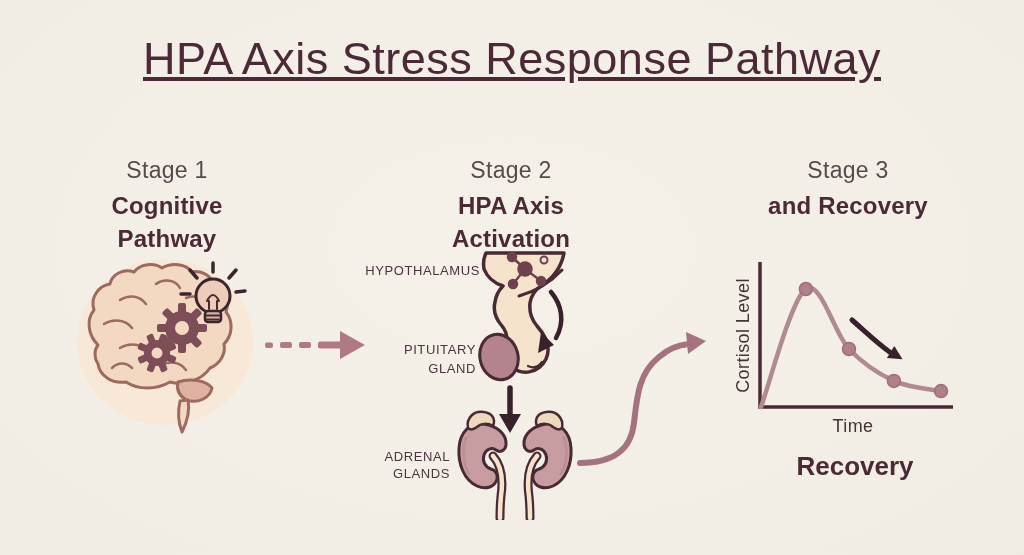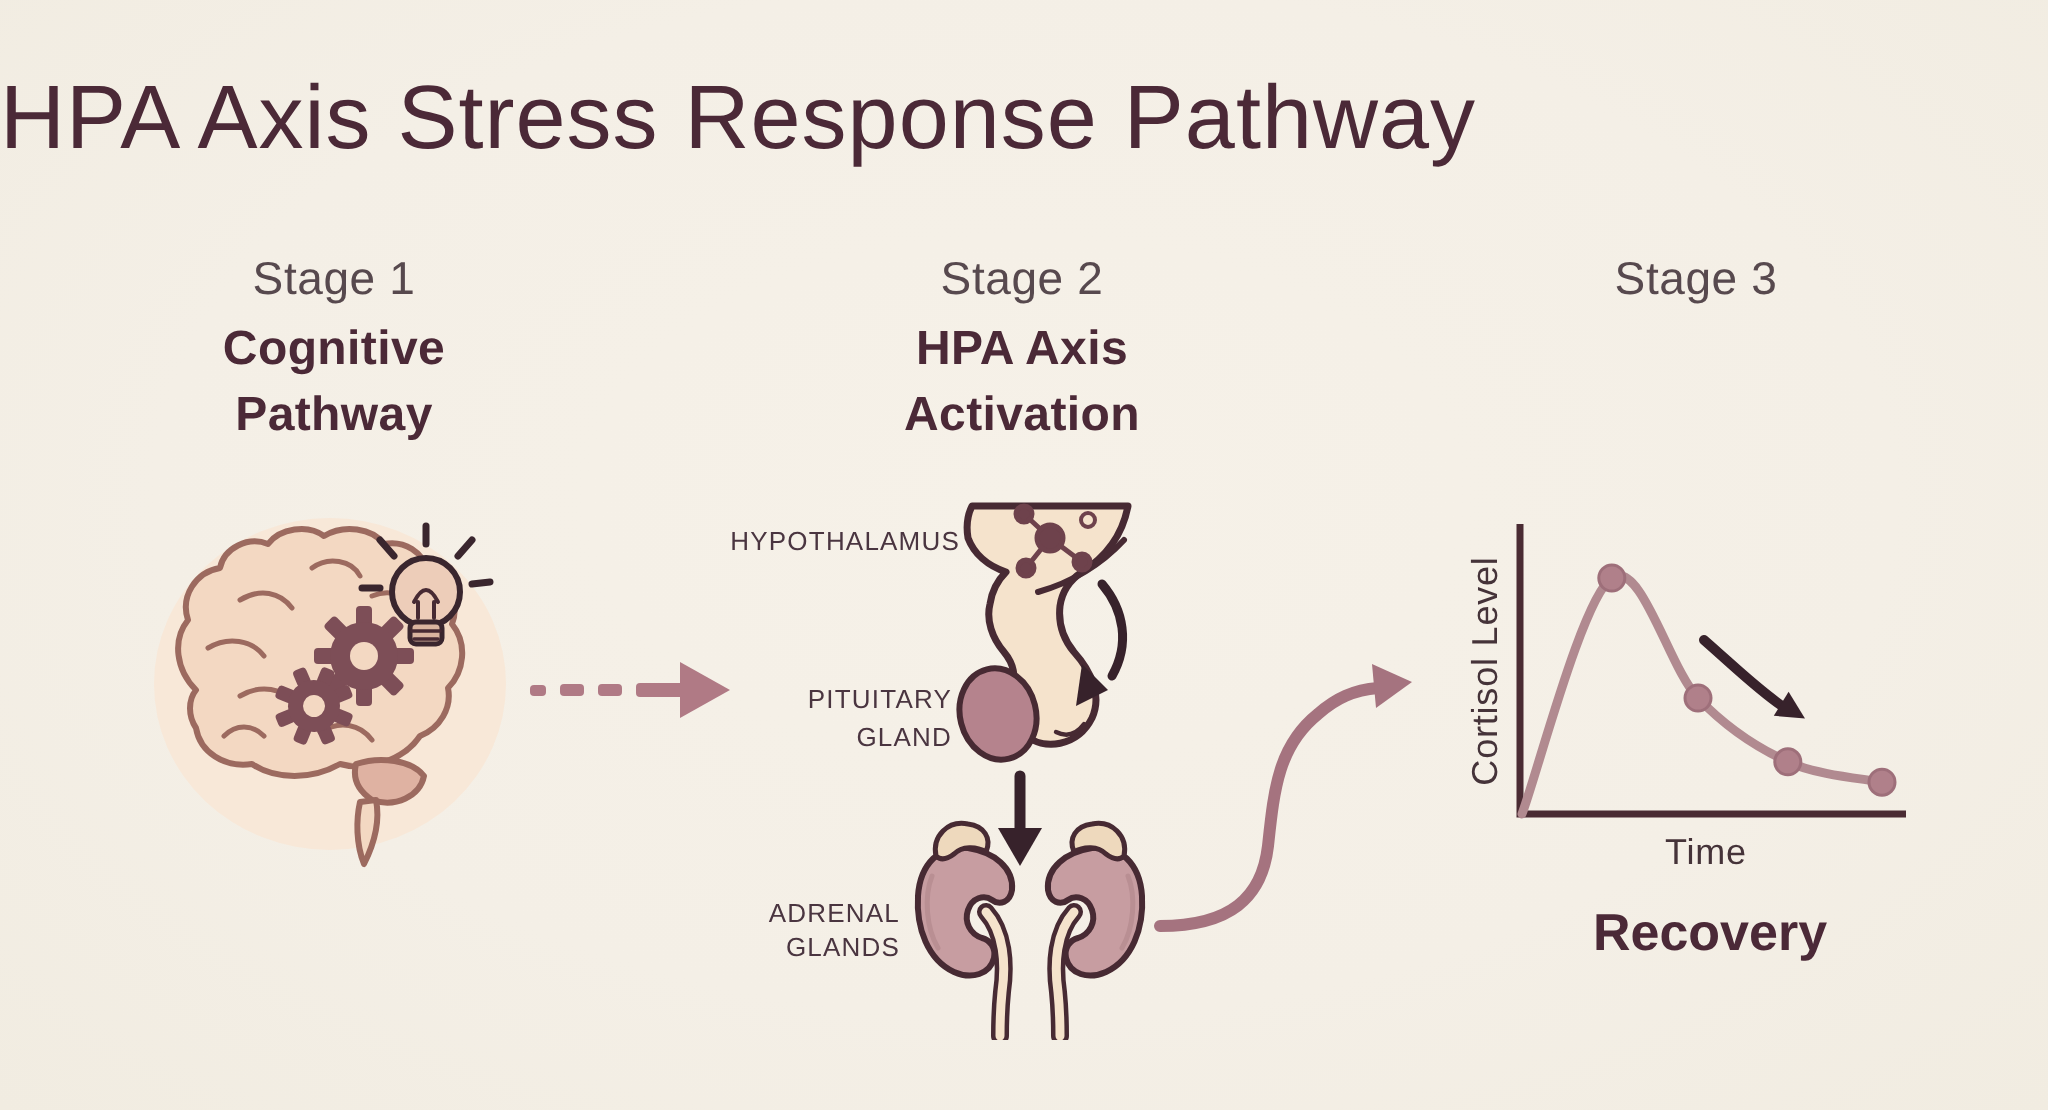--- a/index.html
+++ b/index.html
@@ -4,24 +4,24 @@
 <style>
   html,body{margin:0;padding:0;background:#e8e4da;}
   #canvas{
     position:relative;width:1024px;height:555px;overflow:hidden;
     background:#f4efe6;
     background-image:radial-gradient(ellipse at 50% 45%, #f6f1e8 0%, #f4efe6 60%, #f1ece1 100%);
     font-family:"Liberation Sans","DejaVu Sans",sans-serif;
   }
   .abs{position:absolute;}
   .page-title{
-    left:0;right:0;top:33px;text-align:left;
-    font-size:45px;font-weight:500;letter-spacing:.5px;color:#4b2937;
+    left:0;right:0;top:33px;text-align:center;
+    font-size:45px;font-weight:500;letter-spacing:.5px;color:#4b2937;text-decoration:underline;
   }
-  .col{width:260px;text-align:center;}
+  .col{width:260px;text-align:center;margin-top:31px;}
   .col1{left:37px;}  .col2{left:381px;}  .col3{left:718px;}
   .stage-label{top:126px;font-size:23px;font-weight:400;color:#57494e;letter-spacing:.3px;}
   .stage-title{top:158px;font-size:24px;font-weight:700;color:#4b2937;line-height:33px;letter-spacing:.2px;}
   .organ-label{
     font-size:13px;font-weight:500;color:#4a3540;letter-spacing:.6px;
     text-align:right;line-height:17px;
   }
   .axis-label{font-size:18px;font-weight:500;color:#453339;letter-spacing:.4px;}
   .caption{left:748px;top:451px;width:214px;text-align:center;
     font-size:26px;font-weight:700;color:#4b2937;}
@@ -42,20 +42,21 @@
   </div>
 
   <div class="abs col col2 stage-label">Stage 2</div>
   <div class="abs col col2 stage-title">
     <div>HPA Axis</div>
     <div>Activation</div>
   </div>
 
   <div class="abs col col3 stage-label">Stage 3</div>
   <div class="abs col col3 stage-title">
+    <div>and Recovery</div>
   </div>
 
   <svg class="abs" style="left:60px;top:240px;" width="210" height="210" viewBox="0 0 210 210">
     <ellipse cx="105" cy="102" rx="88" ry="83" fill="#f8e8d8"></ellipse>
 
     <path d="M38,105 C28,95 26,80 34,70 C30,58 38,46 50,44 C52,34 64,28 74,32
          C80,24 94,22 102,28 C112,22 126,24 132,32 C142,30 152,36 154,46
          C164,50 170,62 166,72 C174,82 172,96 164,104 C166,114 160,124 150,128
          C142,140 124,146 110,142 C96,150 78,150 66,142 C52,144 40,136 38,124
          C34,118 34,110 38,105 Z" fill="#f3d8c2" stroke="#9c6a5f" stroke-width="3" stroke-linejoin="round"></path>

